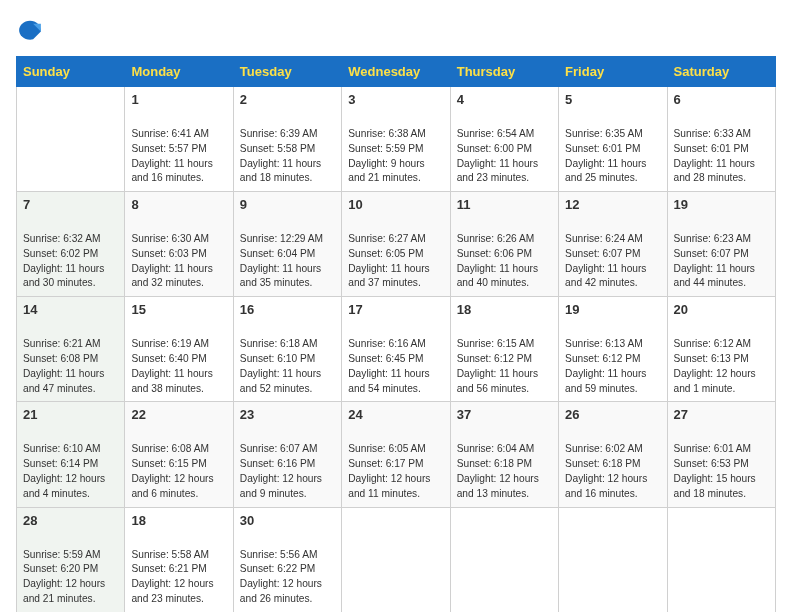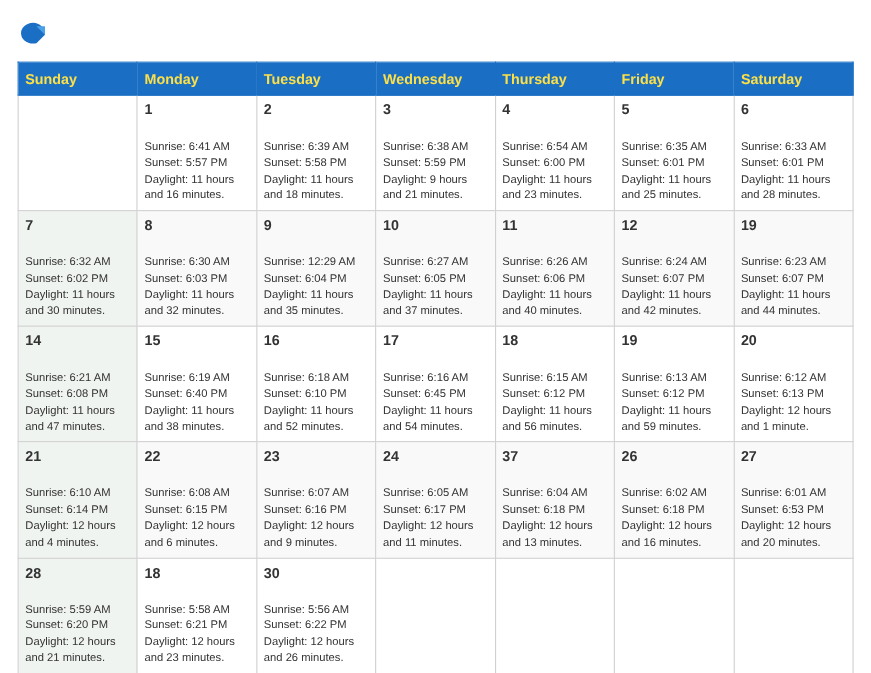--- a/index.html
+++ b/index.html
@@ -331,21 +331,21 @@
             <div>Sunrise: 6:02 AM</div>
             <div>Sunset: 6:18 PM</div>
             <div>Daylight: 12 hours and 16 minutes.</div>
           </div>
         </td>
         <td>
           <span class="day-number">27</span>
           <div class="day-info">
             <div>Sunrise: 6:01 AM</div>
             <div>Sunset: 6:53 PM</div>
-            <div>Daylight: 12 hours and 20 minutes.</div>
+            <div>Daylight: 15 hours and 18 minutes.</div>
           </div>
         </td>
       </tr>
       <tr>
         <td>
           <span class="day-number">28</span>
           <div class="day-info">
             <div>Sunrise: 5:59 AM</div>
             <div>Sunset: 6:20 PM</div>
             <div>Daylight: 12 hours and 21 minutes.</div>

